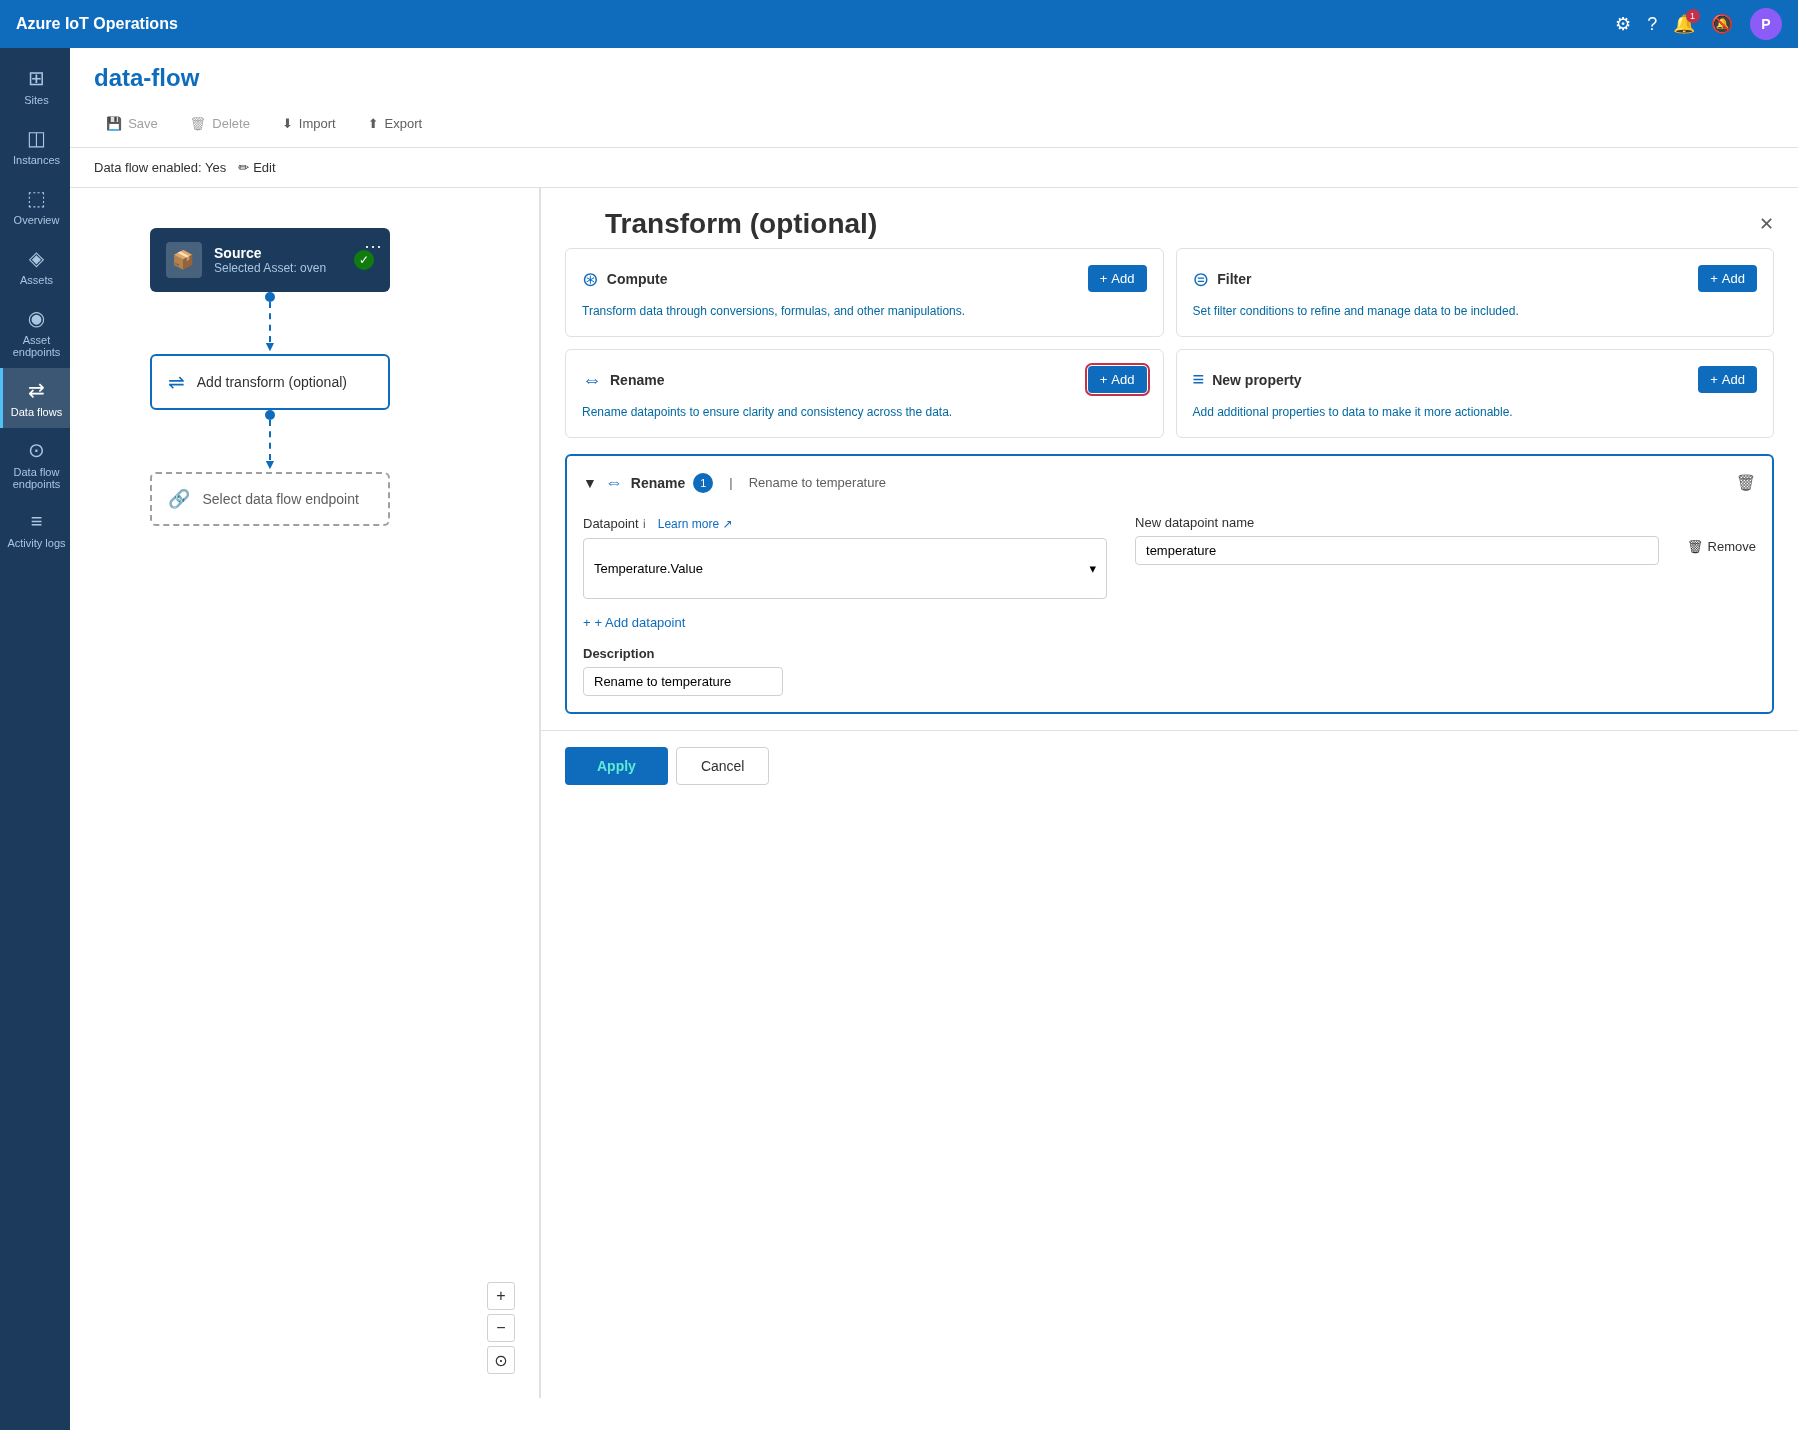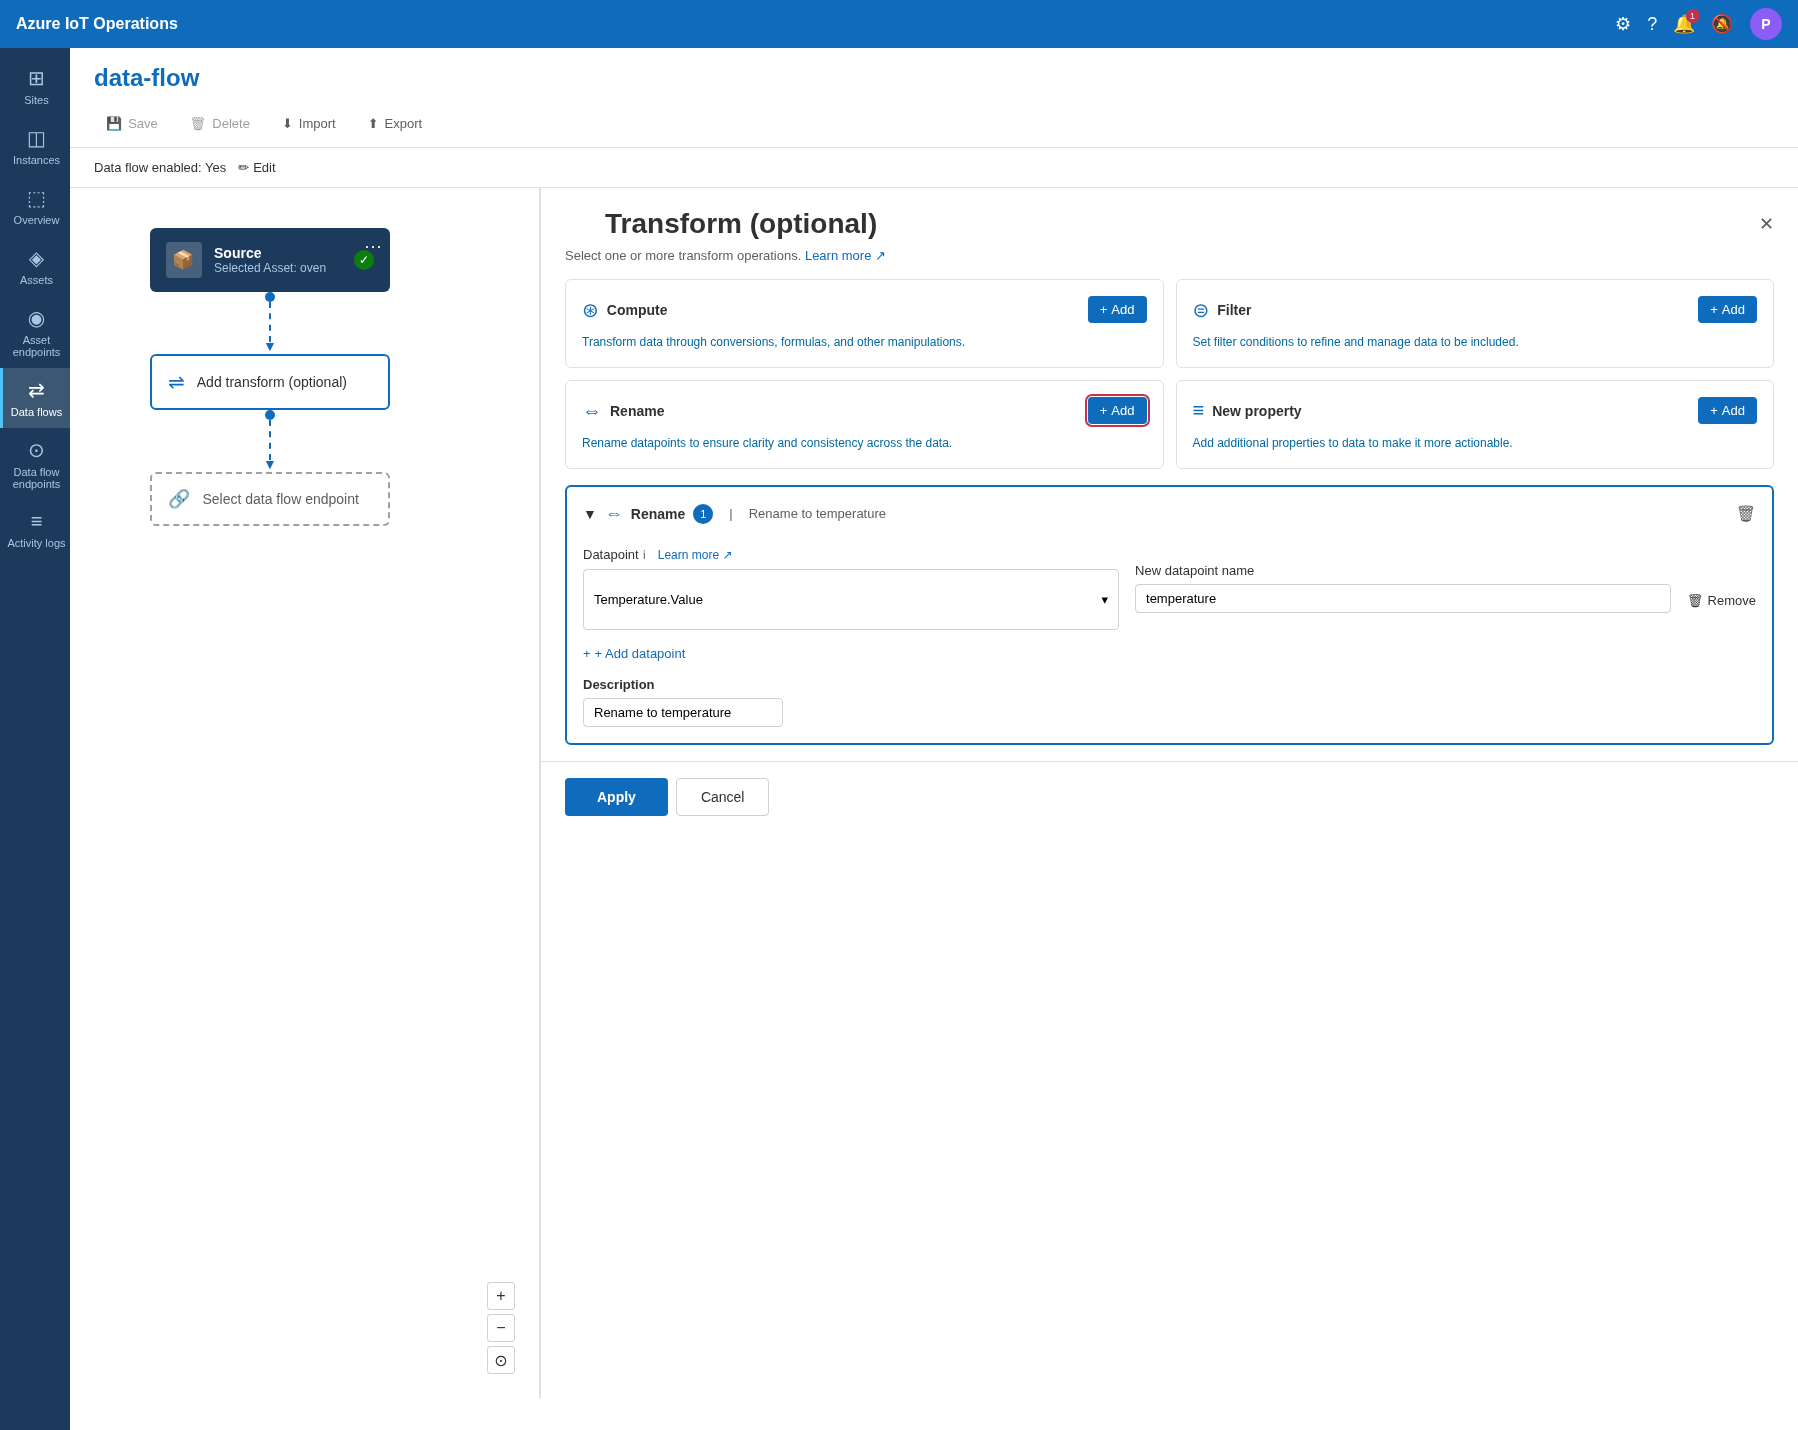--- a/index.html
+++ b/index.html
@@ -287,23 +287,23 @@
       width: 20px; height: 20px;
       display: flex; align-items: center; justify-content: center;
       font-size: 11px;
     }
     .rename-desc { color: #605e5c; font-size: 13px; flex: 1; }
     .delete-icon { color: #605e5c; cursor: pointer; font-size: 16px; margin-left: auto; }
 
     
     .form-row {
       display: flex;
-      gap: 16px;
+      gap: 28px;
       margin-bottom: 12px;
-      align-items: center;
+      align-items: flex-start;
       margin-top: 22px;
     }
     .form-field { flex: 1; }
     .form-label {
       display: flex; align-items: center; gap: 4px;
       font-size: 13px; font-weight: 500; color: #323130;
       margin-bottom: 6px;
     }
     .form-label-link { color: #0f6cbd; text-decoration: none; font-size: 12px; margin-left: 8px; }
     .form-select {
@@ -349,21 +349,21 @@
       display: flex;
       gap: 8px;
       padding: 16px 24px;
       border-top: 1px solid #e0e0e0;
       background: white;
       position: sticky;
       bottom: 0;
     }
     .apply-btn {
       background: #0f6cbd;
-      color: #ffffff;
+      color: #5eead4;
       border: none;
       border-radius: 4px;
       padding: 10px 32px;
       font-size: 14px;
       font-weight: 600;
       cursor: pointer;
     }
     .cancel-btn {
       background: white;
       color: #323130;
@@ -511,24 +511,20 @@
           <button class="canvas-btn">+</button>
           <button class="canvas-btn">−</button>
           <button class="canvas-btn">⊙</button>
         </div>
       </div>
 
       <div class="transform-panel">
         <div class="panel-header">
           <span class="panel-title">Transform (optional)</span>
           <button class="panel-close">✕</button>
-        </div>
-        <div class="panel-subtitle">
-          <span>Select one or more transform operations.</span>
-          <a> <span>Learn more</span> ↗</a>
         </div>
 
         <div class="transform-grid">
 
           <div class="transform-card">
             <div class="transform-card-header">
               <div class="transform-card-title-row">
                 <span class="transform-card-icon">⊛</span>
                 <span class="transform-card-title">Compute</span>
               </div>

